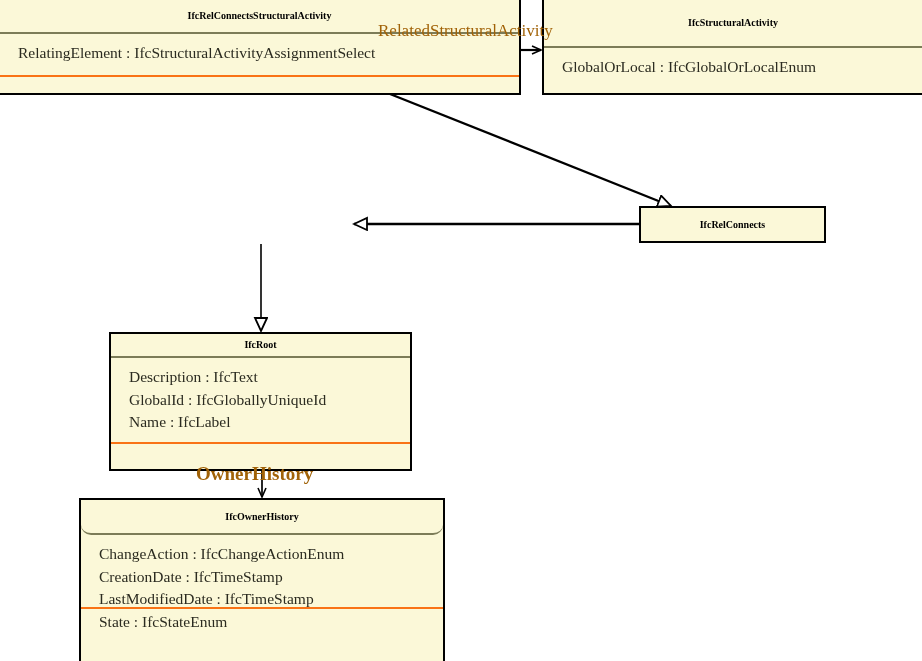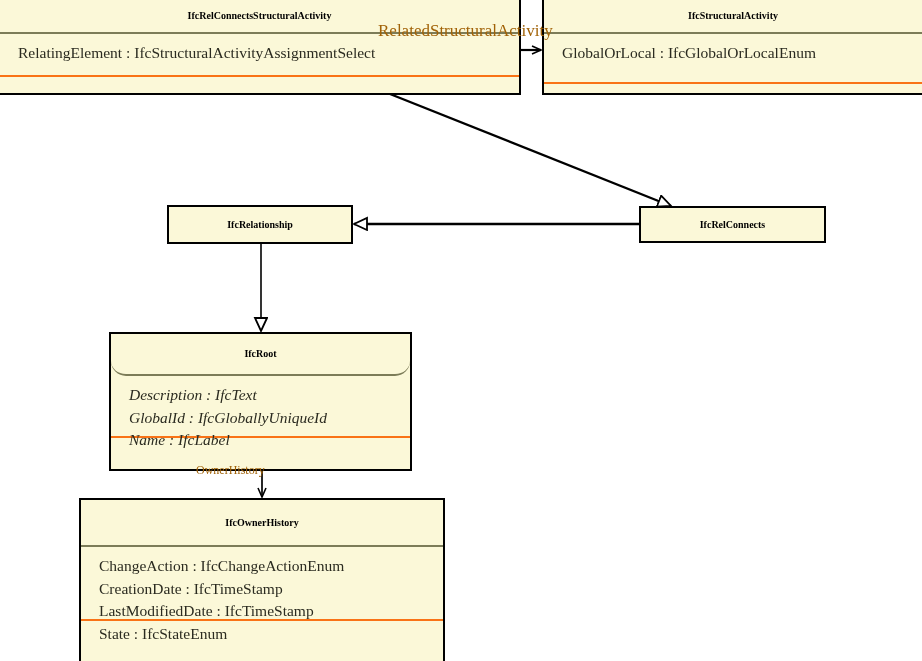--- a/index.html
+++ b/index.html
@@ -67,21 +67,21 @@
   }
 
   
   .edge-label {
     position: absolute;
     font-size: 17px;
     line-height: 1;
     color: #a16207;
     white-space: nowrap;
   }
-  .edge-label.bold { font-weight: normal; font-size: 12px; }
+  .edge-label.bold { font-weight: bold; font-size: 19px; }
 </style>
 </head>
 <body>
 
 <div id="canvas">
 
   <svg id="wires" viewBox="0 0 922 661">
     <defs>
       <marker id="openArrow" markerWidth="12" markerHeight="12" refX="10" refY="5" orient="auto" markerUnits="userSpaceOnUse">
         <path d="M1,1 L10,5 L1,9" fill="none" stroke="#000" stroke-width="1.6"></path>
@@ -114,47 +114,44 @@
 
   <div class="uml-box" style="left:-2px; top:-2px; width:523px; height:97px;">
     <div class="uml-header" style="height:34px;">IfcRelConnectsStructuralActivity</div>
     <div class="uml-attrs" style="height:43px;">
       <div class="uml-attr">RelatingElement : IfcStructuralActivityAssignmentSelect</div>
     </div>
     <div class="uml-ops" style="height:16px;"></div>
   </div>
 
   <div class="uml-box" style="left:542px; top:-2px; width:382px; height:97px;">
-    <div class="uml-header" style="height:34px;">IfcStructuralActivity</div>
+    <div class="uml-header" style="height:48px;">IfcStructuralActivity</div>
     <div class="uml-attrs" style="height:50px;">
       <div class="uml-attr">GlobalOrLocal : IfcGlobalOrLocalEnum</div>
     </div>
     <div class="uml-ops" style="height:16px;"></div>
   </div>
 
-  <div class="uml-box" style="left:167px; top:205px; width:186px; height:39px;">
-    <div class="uml-header no-rule" style="height:100%;">IfcRelationship</div>
-  </div>
 
   <div class="uml-box" style="left:639px; top:206px; width:187px; height:37px;">
     <div class="uml-header no-rule" style="height:100%;">IfcRelConnects</div>
   </div>
 
   <div class="uml-box" style="left:109px; top:332px; width:303px; height:139px;">
-    <div class="uml-header" style="height:42px;border-radius:15px;">IfcRoot</div>
-    <div class="uml-attrs" style="height:62px;font-style:italic;">
+    <div class="uml-header" style="height:24px;">IfcRoot</div>
+    <div class="uml-attrs" style="height:86px;">
       <div class="uml-attr">Description : IfcText</div>
       <div class="uml-attr">GlobalId : IfcGloballyUniqueId</div>
       <div class="uml-attr">Name : IfcLabel</div>
     </div>
     <div class="uml-ops" style="height:15px;"></div>
   </div>
 
   <div class="uml-box" style="left:79px; top:498px; width:366px; height:165px;">
-    <div class="uml-header" style="height:47px;">IfcOwnerHistory</div>
+    <div class="uml-header" style="height:35px;border-radius:10px;">IfcOwnerHistory</div>
     <div class="uml-attrs" style="height:74px;">
       <div class="uml-attr">ChangeAction : IfcChangeActionEnum</div>
       <div class="uml-attr">CreationDate : IfcTimeStamp</div>
       <div class="uml-attr">LastModifiedDate : IfcTimeStamp</div>
       <div class="uml-attr">State : IfcStateEnum</div>
     </div>
     <div class="uml-ops" style="height:22px;"></div>
   </div>
 
   <div class="edge-label" style="left:378px; top:22px;">RelatedStructuralActivity</div>

